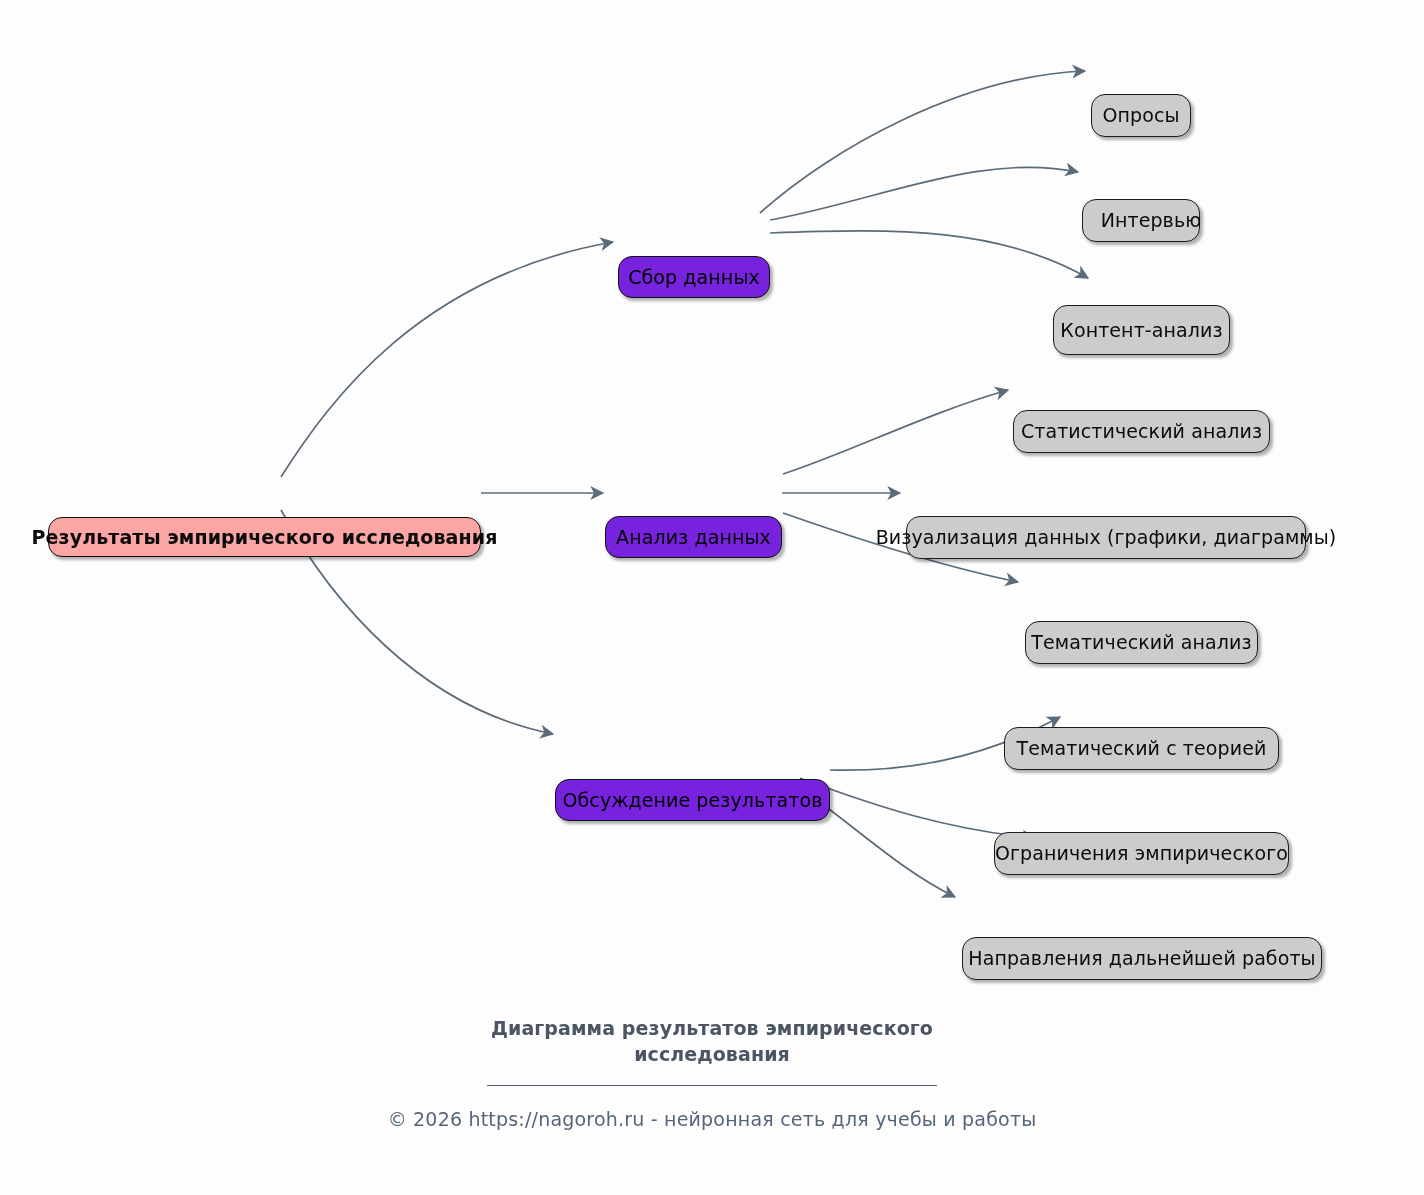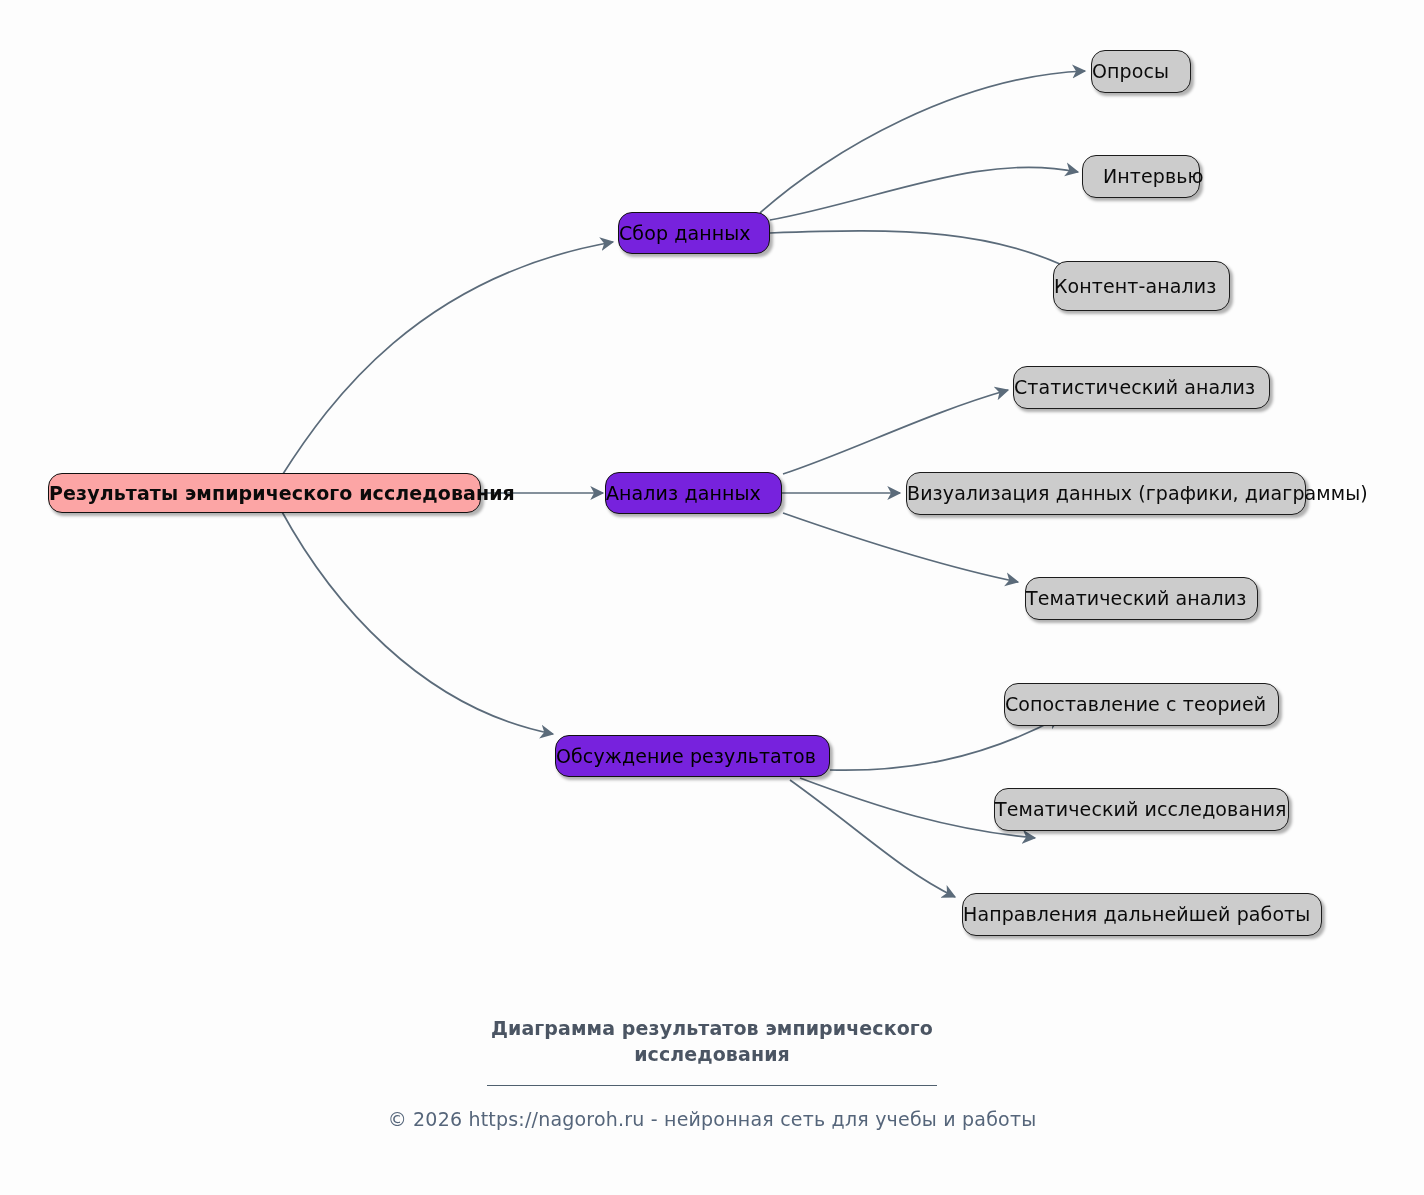--- a/index.html
+++ b/index.html
@@ -30,28 +30,30 @@
     width: 1424px;
     height: 1195px;
     pointer-events: none;
   }
 
   .node {
     position: absolute;
     box-sizing: border-box;
     display: flex;
     align-items: center;
+    justify-content: center;
     border-radius: 14px;
     border: 1.6px solid #1a1a1a;
     color: #0b0b0b;
     font-size: 19px;
     line-height: 1;
     letter-spacing: 0.1px;
     white-space: nowrap;
     box-shadow: 2.5px 3px 3px rgba(0,0,0,0.30);
+    margin-top: 44px;
   }
 
   .node.root {
     background: #fca5a5;
     border-color: #111111;
     font-weight: bold;
   }
 
   .node.branch {
     background: #7722dd;
@@ -159,25 +161,25 @@
 
   <div class="node leaf" style="left:906px; top:472px; width:400px; height:43px;">
     <span>Визуализация данных (графики, диаграммы)</span>
   </div>
 
   <div class="node leaf" style="left:1025px; top:577px; width:233px; height:43px;">
     <span>Тематический анализ</span>
   </div>
 
   <div class="node leaf" style="left:1004px; top:683px; width:275px; height:43px;">
-    <span>Сопоставление с теорией</span>
+    <span>Тематический с теорией</span>
   </div>
 
   <div class="node leaf" style="left:994px; top:788px; width:295px; height:43px;">
-    <span>Тематический исследования</span>
+    <span>Ограничения эмпирического</span>
   </div>
 
   <div class="node leaf" style="left:962px; top:893px; width:360px; height:43px;">
     <span>Направления дальнейшей работы</span>
   </div>
 
   <div class="caption-block">
     <div class="caption-title">
       <span>Диаграмма результатов эмпирического</span><br>
       <span>исследования</span>

